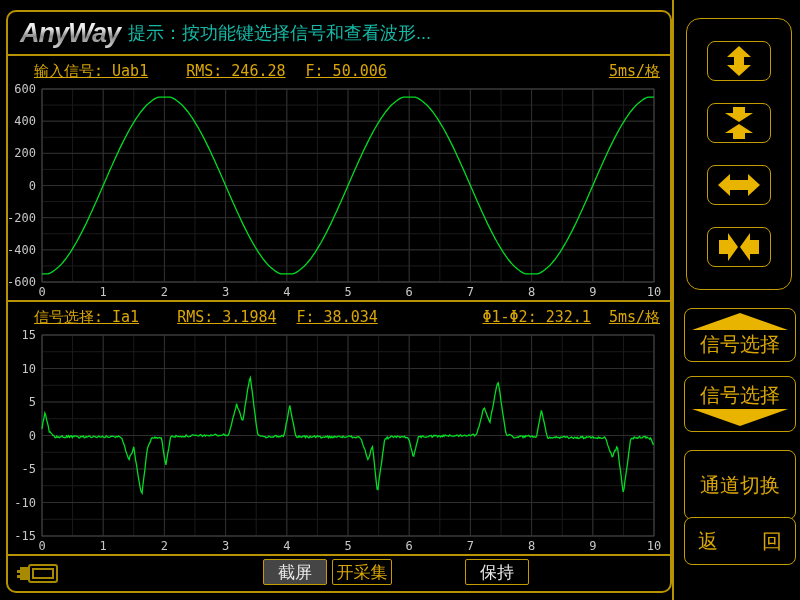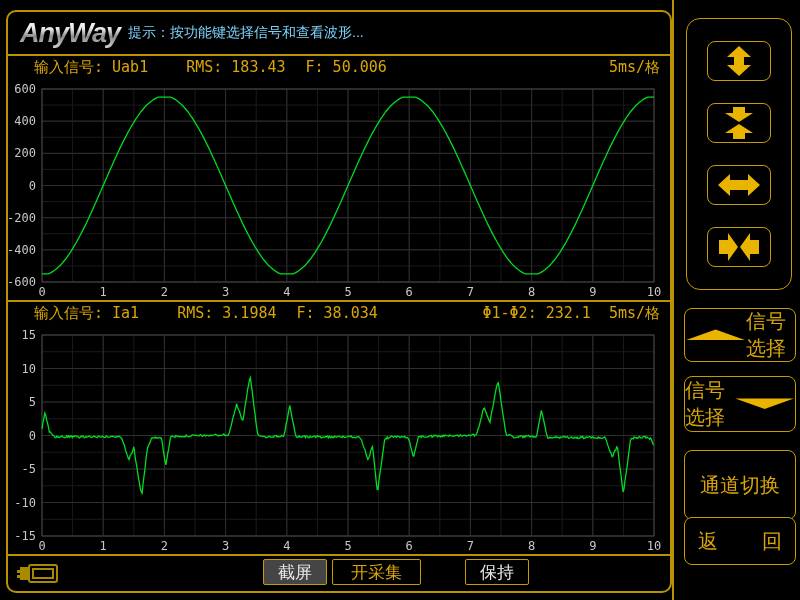--- a/index.html
+++ b/index.html
@@ -5,24 +5,24 @@
   html,body{margin:0;padding:0;background:#000;}
   .screen{position:relative;width:800px;height:600px;background:#000;overflow:hidden;
           font-family:"Liberation Sans",sans-serif;}
   
   .main{position:absolute;left:6px;top:10px;width:662px;height:579px;
         border:2px solid #b89200;border-radius:10px;display:flex;flex-direction:column;}
   .topbar{height:42px;border-bottom:2px solid #b89200;display:flex;align-items:center;flex:none;}
   .logo{font-style:italic;font-weight:bold;font-size:27px;letter-spacing:-1px;padding:0 8px 0 12px;
         background:linear-gradient(180deg,#ffffff 0%,#e8e8e8 35%,#8a8a8a 60%,#d8d8d8 100%);
         -webkit-background-clip:text;background-clip:text;color:transparent;}
-  .hint{color:#7dd3fc;font-size:14px;}
+  .hint{color:#14b8a6;font-size:18px;}
   .chart-section{flex:none;border-bottom:2px solid #b89200;padding-top:2px;}
-  .chart-header{height:26px;display:flex;align-items:flex-start;color:#d9a606;font-size:15px;
-                font-family:"DejaVu Sans Mono","Liberation Sans",monospace;}
+  .chart-header{height:26px;display:flex;align-items:center;color:#d9a606;font-size:15px;
+                font-family:"DejaVu Sans Mono","Liberation Sans",monospace;text-decoration:underline;}
   .h-sig{margin-left:26px;}
   .h-rms{margin-left:38px;}
   .h-f{margin-left:20px;}
   .h-phase{margin-left:auto;}
   .h-tb{margin-left:18px;margin-right:10px;}
   .h-tb-auto{margin-left:auto;margin-right:10px;}
   .bottombar{flex:1;position:relative;}
   .bbtn{position:absolute;top:3px;height:26px;border:1px solid #c49c00;border-radius:2px;
         background:#000;color:#e8e8e8;font-size:17px;display:flex;align-items:center;
         justify-content:center;box-sizing:border-box;}
@@ -30,21 +30,21 @@
   .bbtn.gold{color:#d9a606;}
   
   .sidebar{position:absolute;left:672px;top:0;width:128px;height:600px;
            border-left:2px solid #b89200;box-sizing:border-box;}
   .arrow-group{position:absolute;left:12px;top:18px;width:104px;height:270px;
                border:1px solid #c49c00;border-radius:14px;display:flex;flex-direction:column;
                align-items:center;justify-content:space-evenly;}
   .abtn{width:62px;height:38px;border:1px solid #c49c00;border-radius:8px;background:#000;
         display:flex;align-items:center;justify-content:center;}
   .sbtn{position:absolute;left:10px;width:112px;border:1px solid #c49c00;border-radius:8px;
-        background:#000;color:#d9a606;font-size:20px;display:flex;flex-direction:row;
+        background:#000;color:#d9a606;font-size:20px;display:flex;flex-direction:column;
         align-items:center;justify-content:center;box-sizing:border-box;}
   .sbtn .tri{line-height:0;}
   .back-row{display:flex;width:84px;justify-content:space-between;}
   .icon-fill{fill:#e8b400;}
   
   .battery{position:absolute;left:8px;top:5px;}
   svg.chart{display:block;}
 </style>
 </head>
 <body>
@@ -54,21 +54,21 @@
   <div class="main">
 
     <div class="topbar">
       <span class="logo">AnyWay</span>
       <span class="hint">提示：按功能键选择信号和查看波形...</span>
     </div>
 
     <div class="chart-section">
       <div class="chart-header">
         <span class="h-sig">输入信号: Uab1</span>
-        <span class="h-rms">RMS: 183.43</span>
+        <span class="h-rms">RMS: 246.28</span>
         <span class="h-f">F: 50.006</span>
         <span class="h-tb-auto">5ms/格</span>
       </div>
       <svg class="chart" width="660" height="216">
           <line x1="34" y1="198" x2="34" y2="5" stroke="#1b1b1b"></line>
           <line x1="64.6" y1="198" x2="64.6" y2="5" stroke="#1b1b1b"></line>
           <line x1="95.2" y1="198" x2="95.2" y2="5" stroke="#1b1b1b"></line>
           <line x1="125.8" y1="198" x2="125.8" y2="5" stroke="#1b1b1b"></line>
           <line x1="156.4" y1="198" x2="156.4" y2="5" stroke="#1b1b1b"></line>
           <line x1="187" y1="198" x2="187" y2="5" stroke="#1b1b1b"></line>
@@ -136,21 +136,21 @@
           <text x="462.4" y="212" text-anchor="middle" fill="#c8c8c8" font-size="12px" font-family="DejaVu Sans Mono, monospace">7</text>
           <text x="523.6" y="212" text-anchor="middle" fill="#c8c8c8" font-size="12px" font-family="DejaVu Sans Mono, monospace">8</text>
           <text x="584.8000000000001" y="212" text-anchor="middle" fill="#c8c8c8" font-size="12px" font-family="DejaVu Sans Mono, monospace">9</text>
           <text x="646" y="212" text-anchor="middle" fill="#c8c8c8" font-size="12px" font-family="DejaVu Sans Mono, monospace">10</text>
           <polyline points="34.0,189.8 35.2,189.8 36.4,189.8 37.7,189.8 38.9,189.8 40.1,189.8 41.3,189.3 42.6,188.8 43.8,188.1 45.0,187.4 46.2,186.5 47.5,185.6 48.7,184.6 49.9,183.6 51.1,182.4 52.4,181.2 53.6,179.9 54.8,178.5 56.0,177.0 57.3,175.5 58.5,173.8 59.7,172.2 60.9,170.4 62.2,168.6 63.4,166.7 64.6,164.7 65.8,162.7 67.0,160.6 68.3,158.5 69.5,156.3 70.7,154.1 71.9,151.8 73.2,149.4 74.4,147.0 75.6,144.6 76.8,142.1 78.1,139.6 79.3,137.0 80.5,134.4 81.7,131.8 83.0,129.1 84.2,126.4 85.4,123.7 86.6,121.0 87.9,118.3 89.1,115.5 90.3,112.7 91.5,109.9 92.8,107.1 94.0,104.3 95.2,101.5 96.4,98.7 97.6,95.9 98.9,93.1 100.1,90.3 101.3,87.5 102.5,84.7 103.8,82.0 105.0,79.3 106.2,76.6 107.4,73.9 108.7,71.2 109.9,68.6 111.1,66.0 112.3,63.4 113.6,60.9 114.8,58.4 116.0,56.0 117.2,53.6 118.5,51.2 119.7,48.9 120.9,46.7 122.1,44.5 123.4,42.4 124.6,40.3 125.8,38.3 127.0,36.3 128.2,34.4 129.5,32.6 130.7,30.8 131.9,29.2 133.1,27.5 134.4,26.0 135.6,24.5 136.8,23.1 138.0,21.8 139.3,20.6 140.5,19.4 141.7,18.4 142.9,17.4 144.2,16.5 145.4,15.6 146.6,14.9 147.8,14.2 149.1,13.7 150.3,13.2 151.5,13.2 152.7,13.2 154.0,13.2 155.2,13.2 156.4,13.2 157.6,13.2 158.8,13.2 160.1,13.2 161.3,13.2 162.5,13.2 163.7,13.7 165.0,14.2 166.2,14.9 167.4,15.6 168.6,16.5 169.9,17.4 171.1,18.4 172.3,19.4 173.5,20.6 174.8,21.8 176.0,23.1 177.2,24.5 178.4,26.0 179.7,27.5 180.9,29.2 182.1,30.8 183.3,32.6 184.6,34.4 185.8,36.3 187.0,38.3 188.2,40.3 189.4,42.4 190.7,44.5 191.9,46.7 193.1,48.9 194.3,51.2 195.6,53.6 196.8,56.0 198.0,58.4 199.2,60.9 200.5,63.4 201.7,66.0 202.9,68.6 204.1,71.2 205.4,73.9 206.6,76.6 207.8,79.3 209.0,82.0 210.3,84.7 211.5,87.5 212.7,90.3 213.9,93.1 215.2,95.9 216.4,98.7 217.6,101.5 218.8,104.3 220.0,107.1 221.3,109.9 222.5,112.7 223.7,115.5 224.9,118.3 226.2,121.0 227.4,123.7 228.6,126.4 229.8,129.1 231.1,131.8 232.3,134.4 233.5,137.0 234.7,139.6 236.0,142.1 237.2,144.6 238.4,147.0 239.6,149.4 240.9,151.8 242.1,154.1 243.3,156.3 244.5,158.5 245.8,160.6 247.0,162.7 248.2,164.7 249.4,166.7 250.6,168.6 251.9,170.4 253.1,172.2 254.3,173.8 255.5,175.5 256.8,177.0 258.0,178.5 259.2,179.9 260.4,181.2 261.7,182.4 262.9,183.6 264.1,184.6 265.3,185.6 266.6,186.5 267.8,187.4 269.0,188.1 270.2,188.8 271.5,189.3 272.7,189.8 273.9,189.8 275.1,189.8 276.4,189.8 277.6,189.8 278.8,189.8 280.0,189.8 281.2,189.8 282.5,189.8 283.7,189.8 284.9,189.8 286.1,189.3 287.4,188.8 288.6,188.1 289.8,187.4 291.0,186.5 292.3,185.6 293.5,184.6 294.7,183.6 295.9,182.4 297.2,181.2 298.4,179.9 299.6,178.5 300.8,177.0 302.1,175.5 303.3,173.8 304.5,172.2 305.7,170.4 307.0,168.6 308.2,166.7 309.4,164.7 310.6,162.7 311.8,160.6 313.1,158.5 314.3,156.3 315.5,154.1 316.7,151.8 318.0,149.4 319.2,147.0 320.4,144.6 321.6,142.1 322.9,139.6 324.1,137.0 325.3,134.4 326.5,131.8 327.8,129.1 329.0,126.4 330.2,123.7 331.4,121.0 332.7,118.3 333.9,115.5 335.1,112.7 336.3,109.9 337.6,107.1 338.8,104.3 340.0,101.5 341.2,98.7 342.4,95.9 343.7,93.1 344.9,90.3 346.1,87.5 347.3,84.7 348.6,82.0 349.8,79.3 351.0,76.6 352.2,73.9 353.5,71.2 354.7,68.6 355.9,66.0 357.1,63.4 358.4,60.9 359.6,58.4 360.8,56.0 362.0,53.6 363.3,51.2 364.5,48.9 365.7,46.7 366.9,44.5 368.2,42.4 369.4,40.3 370.6,38.3 371.8,36.3 373.0,34.4 374.3,32.6 375.5,30.8 376.7,29.2 377.9,27.5 379.2,26.0 380.4,24.5 381.6,23.1 382.8,21.8 384.1,20.6 385.3,19.4 386.5,18.4 387.7,17.4 389.0,16.5 390.2,15.6 391.4,14.9 392.6,14.2 393.9,13.7 395.1,13.2 396.3,13.2 397.5,13.2 398.8,13.2 400.0,13.2 401.2,13.2 402.4,13.2 403.6,13.2 404.9,13.2 406.1,13.2 407.3,13.2 408.5,13.7 409.8,14.2 411.0,14.9 412.2,15.6 413.4,16.5 414.7,17.4 415.9,18.4 417.1,19.4 418.3,20.6 419.6,21.8 420.8,23.1 422.0,24.5 423.2,26.0 424.5,27.5 425.7,29.2 426.9,30.8 428.1,32.6 429.4,34.4 430.6,36.3 431.8,38.3 433.0,40.3 434.2,42.4 435.5,44.5 436.7,46.7 437.9,48.9 439.1,51.2 440.4,53.6 441.6,56.0 442.8,58.4 444.0,60.9 445.3,63.4 446.5,66.0 447.7,68.6 448.9,71.2 450.2,73.9 451.4,76.6 452.6,79.3 453.8,82.0 455.1,84.7 456.3,87.5 457.5,90.3 458.7,93.1 460.0,95.9 461.2,98.7 462.4,101.5 463.6,104.3 464.8,107.1 466.1,109.9 467.3,112.7 468.5,115.5 469.7,118.3 471.0,121.0 472.2,123.7 473.4,126.4 474.6,129.1 475.9,131.8 477.1,134.4 478.3,137.0 479.5,139.6 480.8,142.1 482.0,144.6 483.2,147.0 484.4,149.4 485.7,151.8 486.9,154.1 488.1,156.3 489.3,158.5 490.6,160.6 491.8,162.7 493.0,164.7 494.2,166.7 495.4,168.6 496.7,170.4 497.9,172.2 499.1,173.8 500.3,175.5 501.6,177.0 502.8,178.5 504.0,179.9 505.2,181.2 506.5,182.4 507.7,183.6 508.9,184.6 510.1,185.6 511.4,186.5 512.6,187.4 513.8,188.1 515.0,188.8 516.3,189.3 517.5,189.8 518.7,189.8 519.9,189.8 521.2,189.8 522.4,189.8 523.6,189.8 524.8,189.8 526.0,189.8 527.3,189.8 528.5,189.8 529.7,189.8 530.9,189.3 532.2,188.8 533.4,188.1 534.6,187.4 535.8,186.5 537.1,185.6 538.3,184.6 539.5,183.6 540.7,182.4 542.0,181.2 543.2,179.9 544.4,178.5 545.6,177.0 546.9,175.5 548.1,173.8 549.3,172.2 550.5,170.4 551.8,168.6 553.0,166.7 554.2,164.7 555.4,162.7 556.6,160.6 557.9,158.5 559.1,156.3 560.3,154.1 561.5,151.8 562.8,149.4 564.0,147.0 565.2,144.6 566.4,142.1 567.7,139.6 568.9,137.0 570.1,134.4 571.3,131.8 572.6,129.1 573.8,126.4 575.0,123.7 576.2,121.0 577.5,118.3 578.7,115.5 579.9,112.7 581.1,109.9 582.4,107.1 583.6,104.3 584.8,101.5 586.0,98.7 587.2,95.9 588.5,93.1 589.7,90.3 590.9,87.5 592.1,84.7 593.4,82.0 594.6,79.3 595.8,76.6 597.0,73.9 598.3,71.2 599.5,68.6 600.7,66.0 601.9,63.4 603.2,60.9 604.4,58.4 605.6,56.0 606.8,53.6 608.1,51.2 609.3,48.9 610.5,46.7 611.7,44.5 613.0,42.4 614.2,40.3 615.4,38.3 616.6,36.3 617.8,34.4 619.1,32.6 620.3,30.8 621.5,29.2 622.7,27.5 624.0,26.0 625.2,24.5 626.4,23.1 627.6,21.8 628.9,20.6 630.1,19.4 631.3,18.4 632.5,17.4 633.8,16.5 635.0,15.6 636.2,14.9 637.4,14.2 638.7,13.7 639.9,13.2 641.1,13.2 642.3,13.2 643.6,13.2 644.8,13.2 646.0,13.2" fill="none" stroke="#00dd22" stroke-width="1.3"></polyline>
         </svg>
     </div>
 
     <div class="chart-section">
       <div class="chart-header">
-        <span class="h-sig">输入信号: Ia1</span>
+        <span class="h-sig">信号选择: Ia1</span>
         <span class="h-rms">RMS: 3.1984</span>
         <span class="h-f">F: 38.034</span>
         <span class="h-phase">Φ1-Φ2: 232.1</span>
         <span class="h-tb">5ms/格</span>
       </div>
       <svg class="chart" width="660" height="224">
           <line x1="34" y1="206" x2="34" y2="5" stroke="#1b1b1b"></line>
           <line x1="64.6" y1="206" x2="64.6" y2="5" stroke="#1b1b1b"></line>
           <line x1="95.2" y1="206" x2="95.2" y2="5" stroke="#1b1b1b"></line>
           <line x1="125.8" y1="206" x2="125.8" y2="5" stroke="#1b1b1b"></line>
@@ -227,21 +227,21 @@
 
     <div class="bottombar">
       <svg class="battery" width="46" height="24">
         <rect x="1" y="9" width="3" height="3" fill="#a88a00"></rect>
         <rect x="1" y="14" width="3" height="3" fill="#a88a00"></rect>
         <rect x="4" y="6" width="8" height="13" fill="#a88a00"></rect>
         <rect x="13" y="4" width="28" height="17" rx="2" fill="none" stroke="#a88a00" stroke-width="2"></rect>
         <rect x="17" y="8" width="20" height="9" fill="none" stroke="#a88a00" stroke-width="2"></rect>
       </svg>
       <div class="bbtn gray" style="left:255px;width:64px;">截屏</div>
-      <div class="bbtn gold" style="left:324px;width:89px;">开采集</div>
+      <div class="bbtn gold" style="left:324px;width:60px;">开采集</div>
       <div class="bbtn" style="left:457px;width:64px;">保持</div>
     </div>
   </div>
 
   <div class="sidebar">
 
     <div class="arrow-group">
       <div class="abtn">
         <svg width="44" height="32" viewBox="0 0 44 32">
           <path class="icon-fill" d="M22 1 L34 12 H27 V20 H34 L22 31 L10 20 H17 V12 H10 Z"></path>

